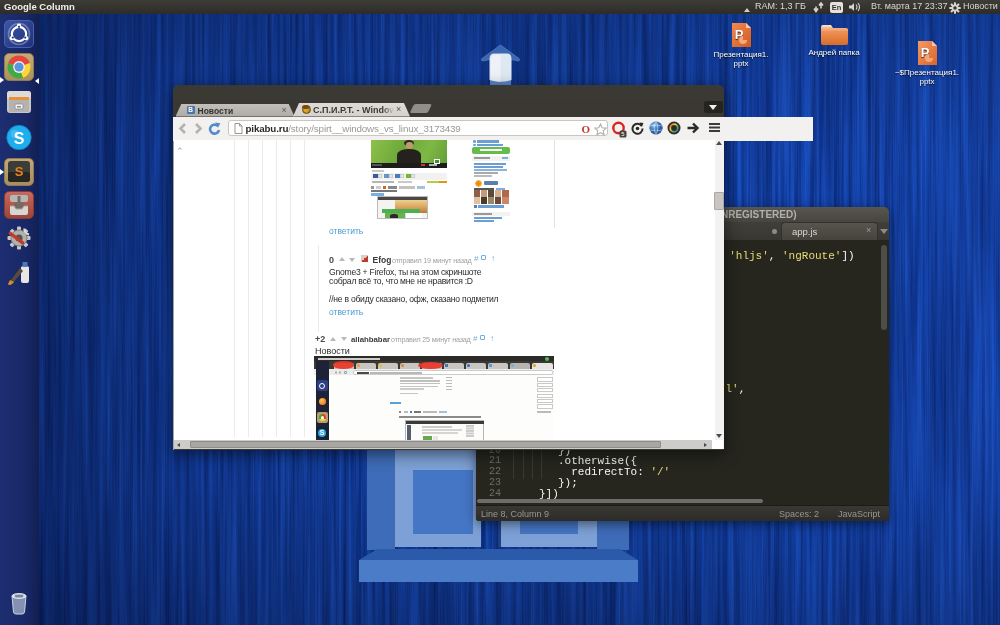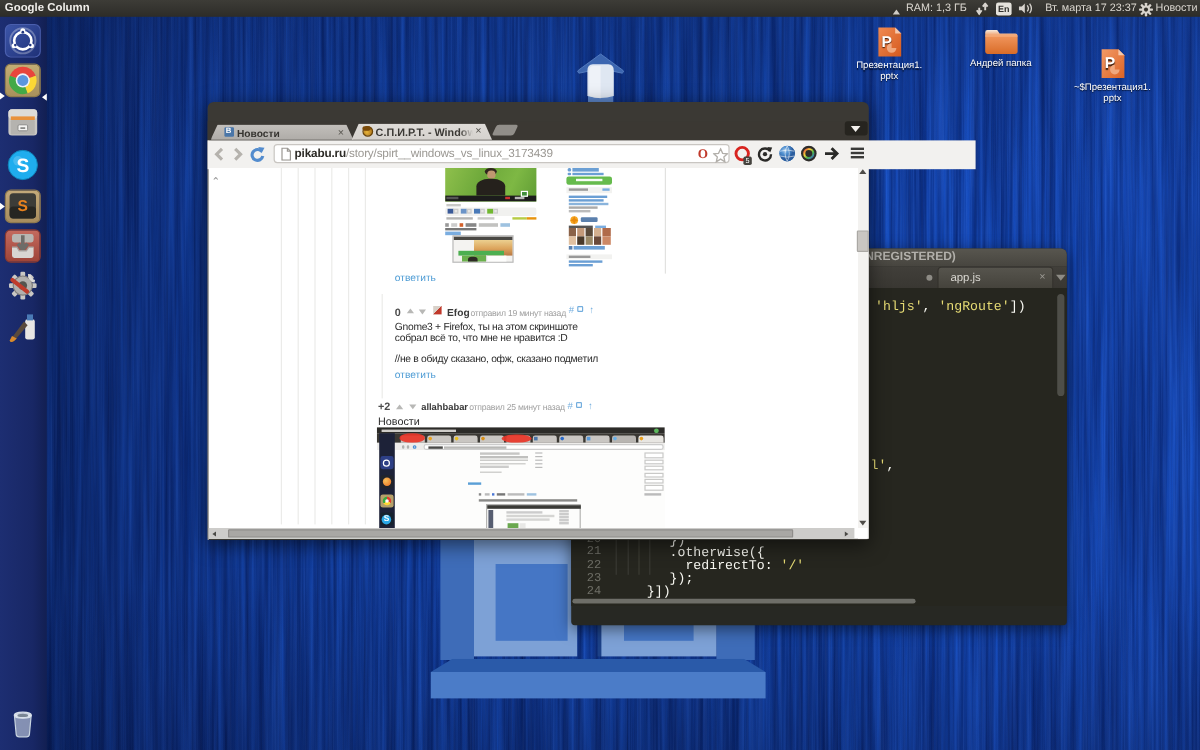--- a/index.html
+++ b/index.html
@@ -289,20 +289,25 @@
     <span class="abs" style="left:65px;top:203px;width:1px;height:36px;background:#3a3a33;"></span>
 
     <div class="abs" style="left:82px;top:205.7px;line-height:10.8px;white-space:pre;">})<br>.otherwise({<br>  redirectTo: <span style="color:#e6db74">'/'</span><br>});</div>
     <div class="abs" style="left:63px;top:248.9px;line-height:10.8px;white-space:pre;">}])</div>
 
     <span class="abs" style="left:405px;top:5px;width:6px;height:85px;background:#4e4e48;border-radius:3px;"></span>
 
     <span class="abs" style="left:1px;top:259px;width:286px;height:4px;background:#6e6e68;border-radius:2px;"></span>
   </div>
 
+  <div class="abs" style="left:0;top:298px;width:413px;height:16px;background:linear-gradient(180deg,#3a3833,#2c2b27);border-top:1px solid #1c1b18;border-radius:0 0 3px 3px;font-size:9px;color:#989690;">
+    <span class="abs" style="left:5px;top:3px;">Line 8, Column 9</span>
+    <span class="abs" style="left:303px;top:3px;">Spaces: 2</span>
+    <span class="abs" style="left:362px;top:3px;">JavaScript</span>
+  </div>
 </div>
 
 <div id="chrome" class="abs">
 
 
   <div class="abs" style="left:0;top:16px;width:551px;height:15.5px;background:#3b3833;">
 
     <div class="abs" style="left:2.5px;top:2.5px;width:119px;height:13px;background:linear-gradient(180deg,#c2bfbb,#aeaba7);clip-path:polygon(6px 0,113px 0,119px 13px,0 13px);">
       <span class="abs" style="left:11px;top:2.5px;width:8px;height:8px;background:#4a76a8;border-radius:1px;color:#fff;font-size:6.5px;font-weight:bold;text-align:center;line-height:8px;">В</span>
       <span class="abs" style="left:22px;top:2px;font-size:8.5px;font-weight:bold;color:#35332f;">Новости</span>

